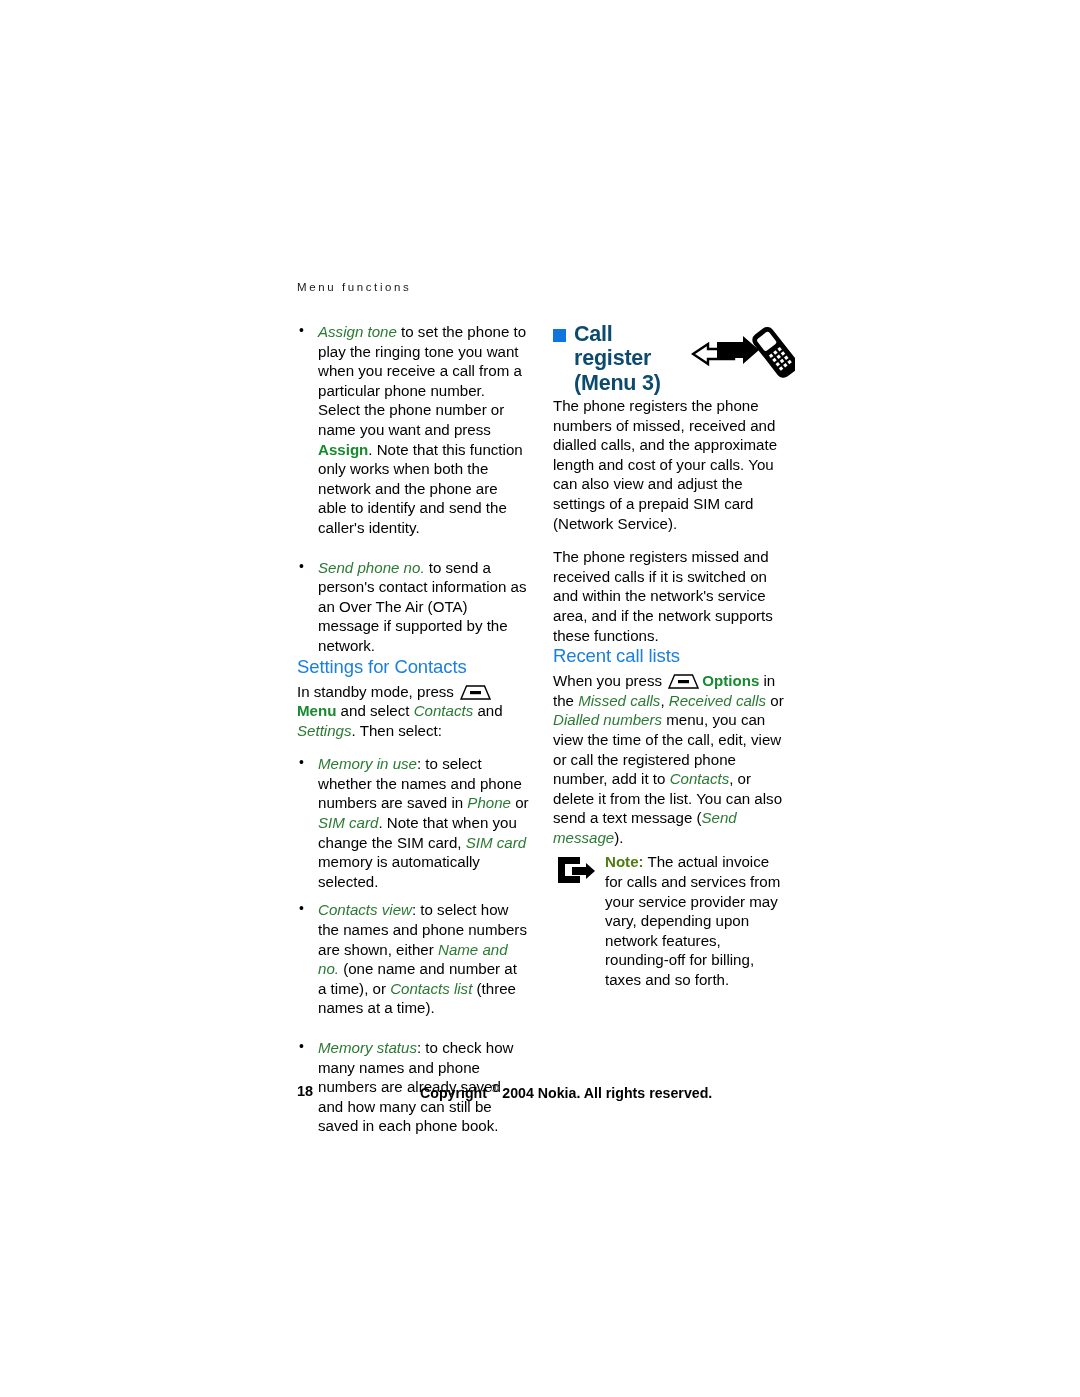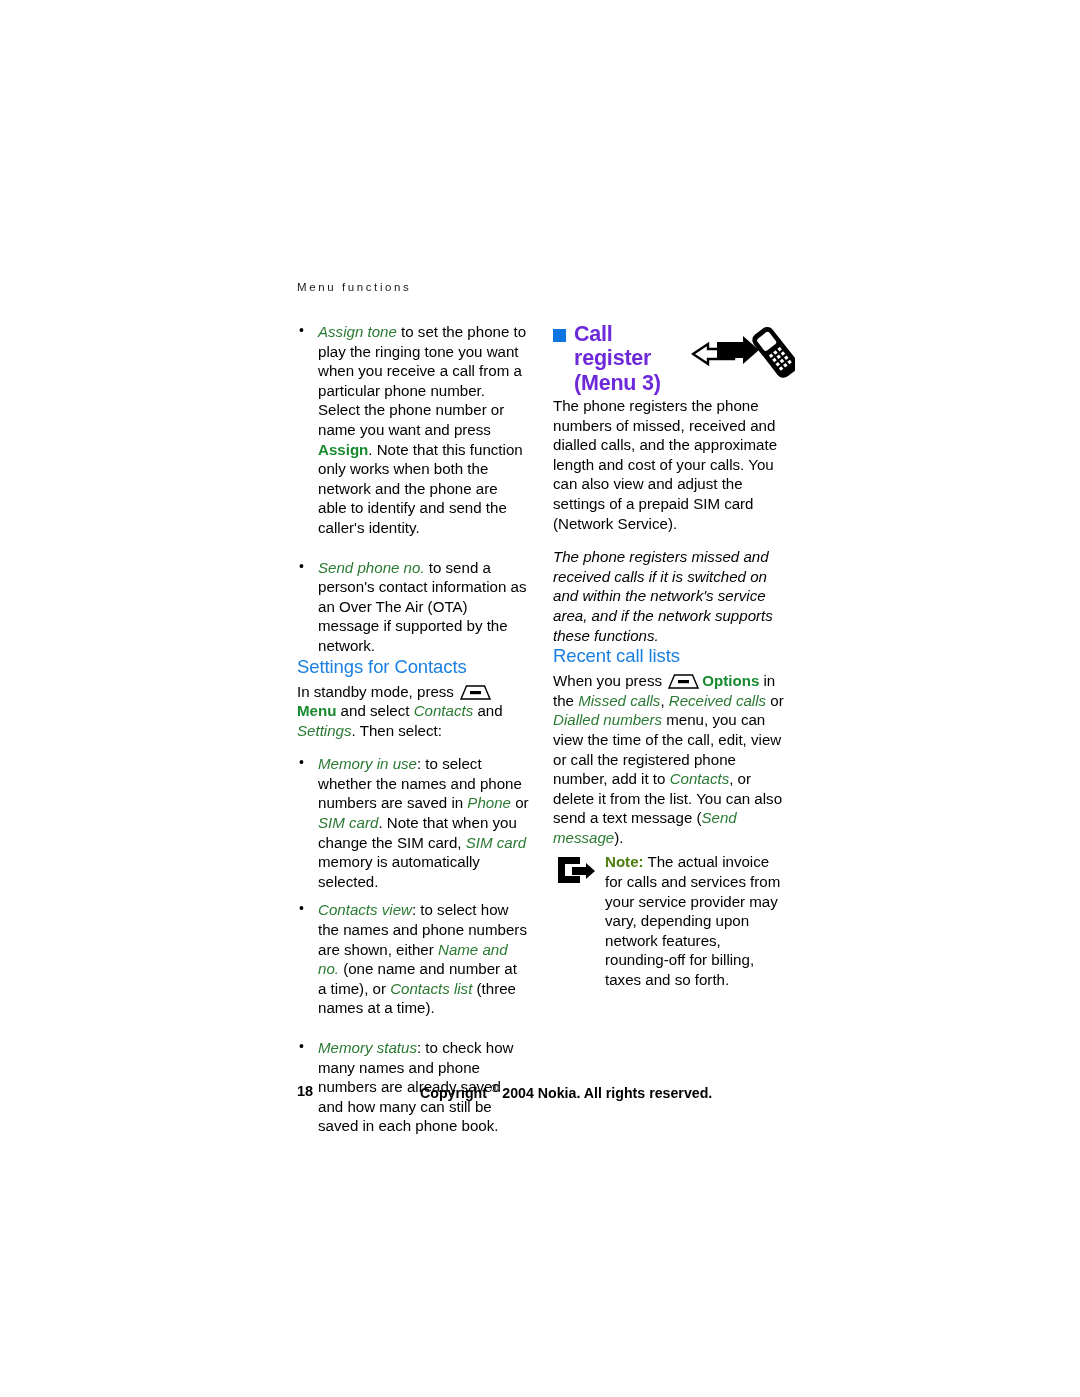--- a/index.html
+++ b/index.html
@@ -48,21 +48,21 @@
   .col-left  { left: 0px; }
   .col-right { left: 256px; }
 
   
   p {
     margin: 0 0 0 0;
     font-size: 15.1px;
     line-height: 19.6px;
     color: #000;
   }
-  p.body + p.body { margin-top: 14px; font-style: italic; }
+  p.body + p.body { margin-top: 14px; }
 
   .it  { font-style: italic; color: #2b7a33; }
   .bgn { font-weight: bold; color: #17892f; }
   .bk  { font-weight: bold; color: #4d7c0f; }
 
   
   ul.bullets {
     margin: 0;
     padding: 0;
     list-style: none;
@@ -109,21 +109,21 @@
     width: 13px;
     height: 13px;
     background: #0e74e0;
   }
   .chapter .chtitle {
     margin: 0;
     padding-left: 21px;
     font-size: 21.5px;
     line-height: 24.3px;
     font-weight: bold;
-    color: #6d28d9;
+    color: #0c4a6e;
     letter-spacing: -0.2px;
   }
   .chapter .chtitle span { display: block; }
 
   .chapter-art {
     position: absolute;
     right: -10px;
     top: 2px;
     width: 104px;
     height: 62px;

